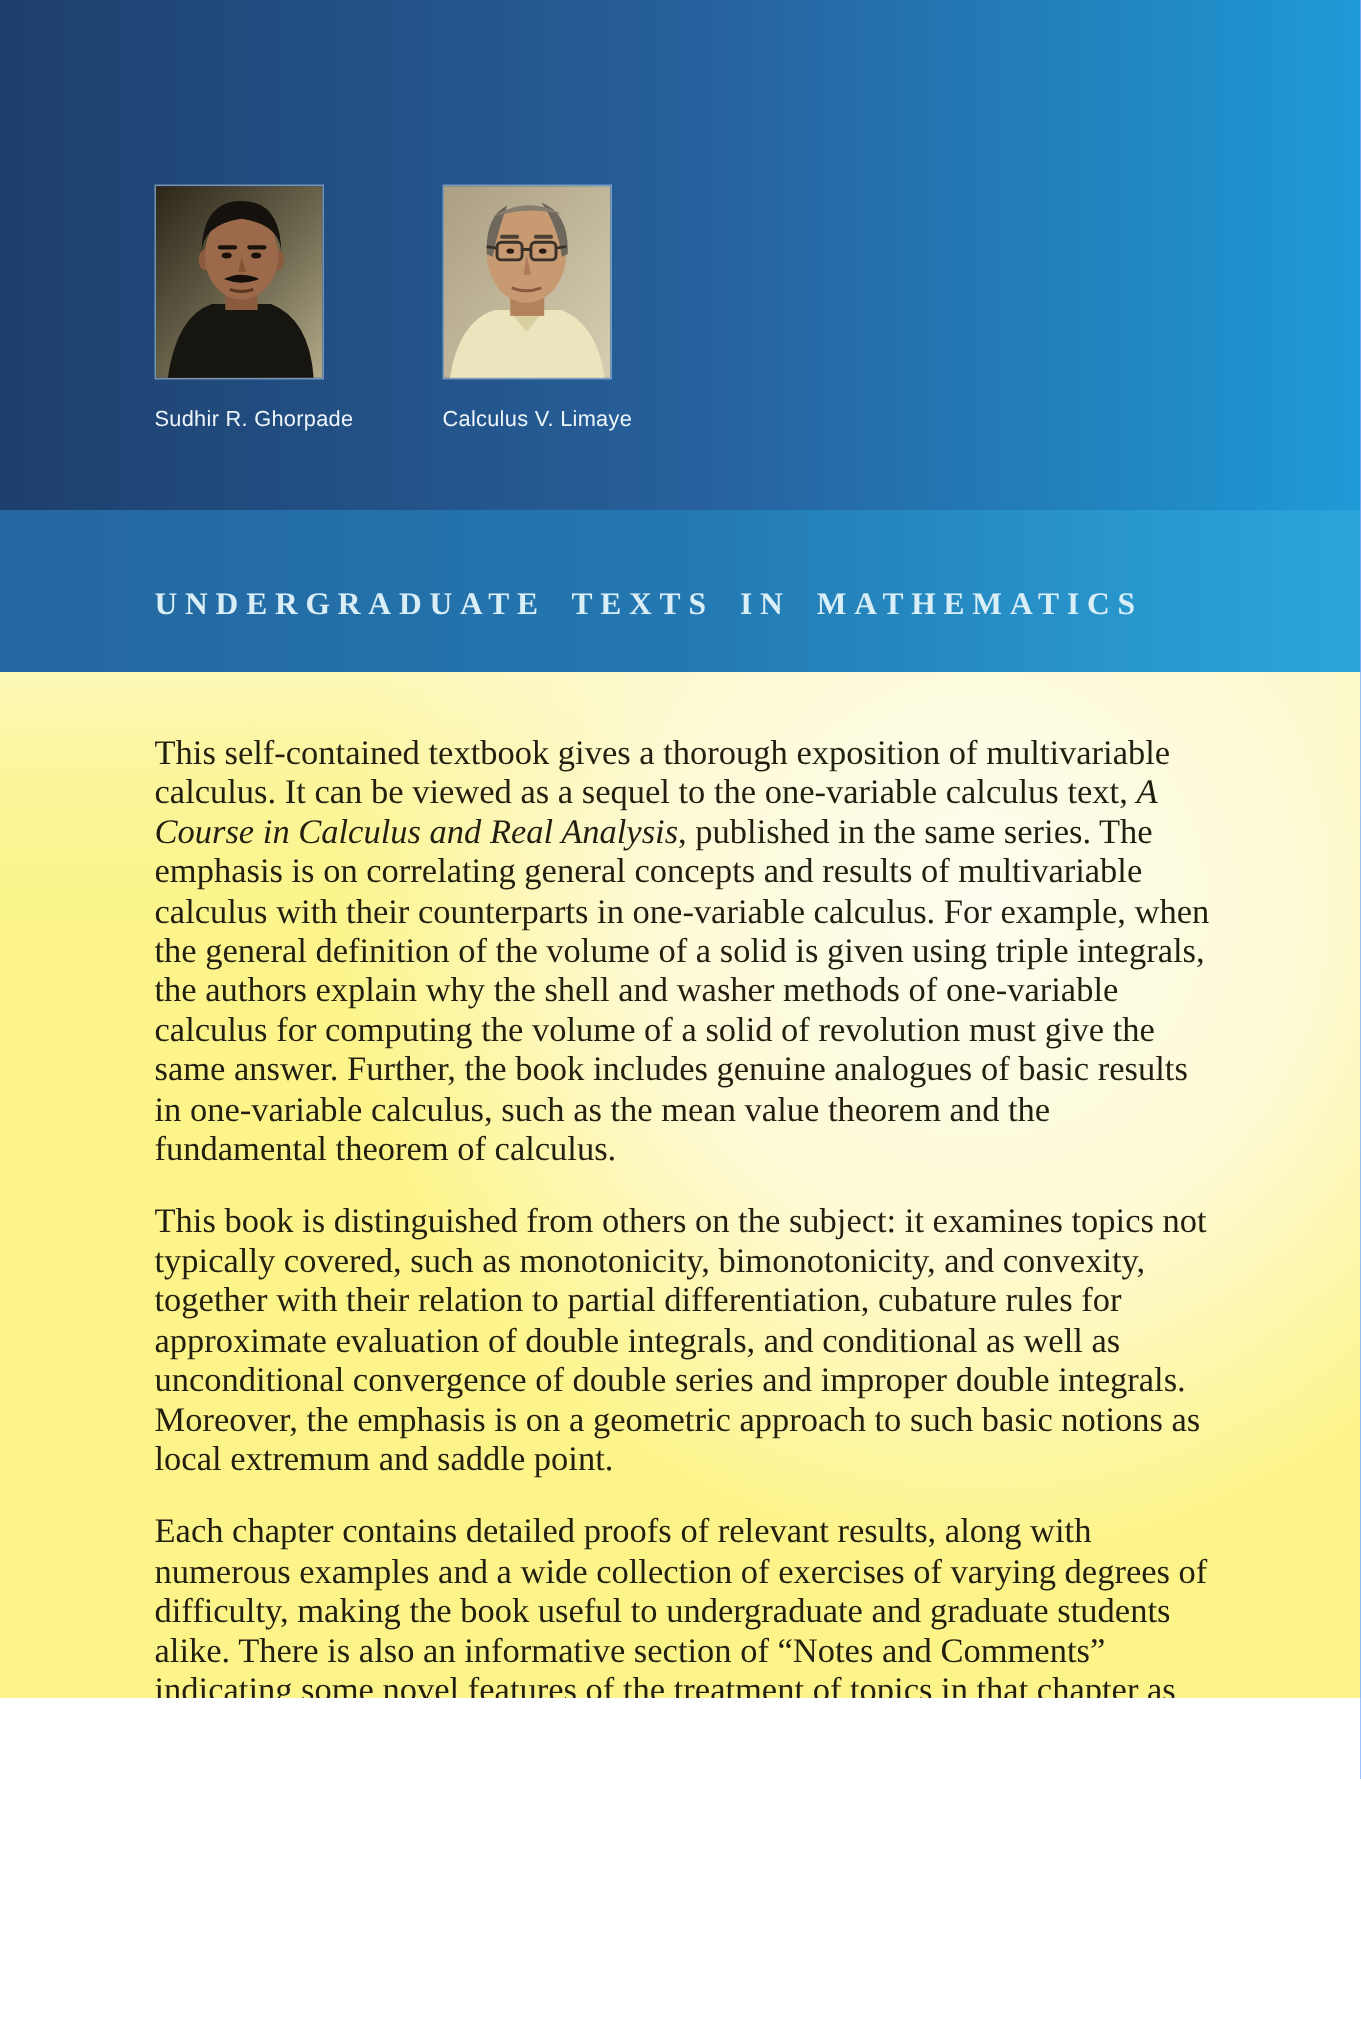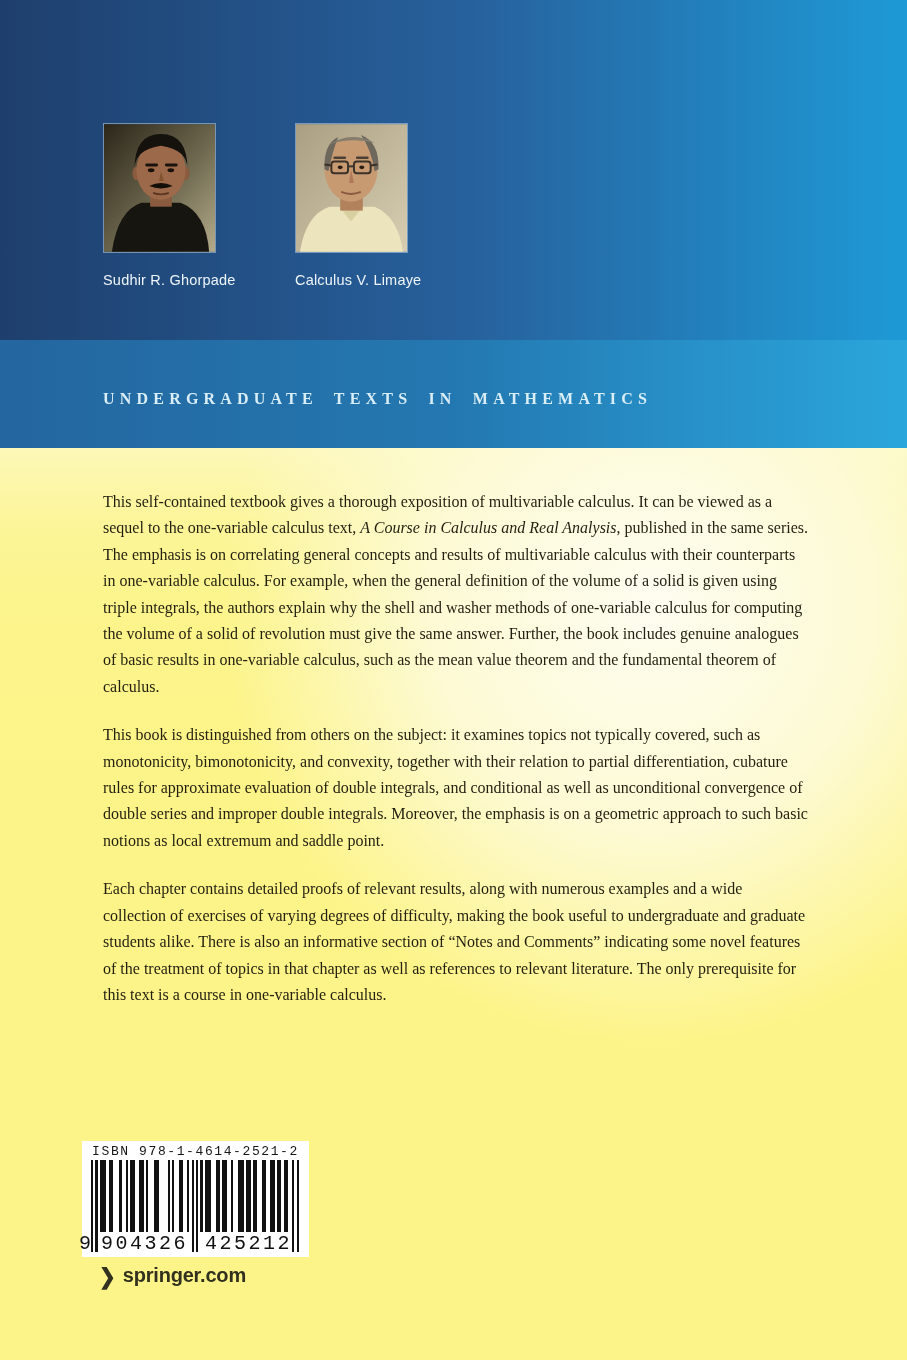--- a/index.html
+++ b/index.html
@@ -1,39 +1,39 @@
 <!DOCTYPE html>
 <html><head>
 <meta charset="utf-8">
 <style>
   html,body{margin:0;padding:0;}
   body{width:907px;height:1360px;font-family:"Liberation Serif",serif;}
-  .cover{position:relative;width:907px;height:1360px;overflow:hidden;background:#3b82f6;}
+  .cover{position:relative;width:907px;height:1132px;overflow:hidden;background:#3b82f6;}
 
   
   .top-blue{position:absolute;left:0;top:0;width:907px;height:340px;
     background:linear-gradient(90deg,#1e3f6d 0%,#27619d 52%,#1e9ad6 100%);}
   .authors{position:absolute;left:103px;top:123px;display:flex;gap:79px;}
   .author{width:113px;}
   .photo{width:113px;height:130px;box-sizing:border-box;border:1px solid rgba(225,238,248,.45);display:block;}
   .author-name{margin-top:19px;font-family:"Liberation Sans",sans-serif;font-size:14.5px;
     color:#eef5fa;white-space:nowrap;letter-spacing:.2px;}
 
   
   .series-band{position:absolute;left:0;top:340px;width:907px;height:108px;
     background:linear-gradient(90deg,#24669f 0%,#2478b1 50%,#2aa6dc 100%);}
   .series-title{position:absolute;left:103px;top:50px;font-family:"Liberation Serif",serif;
-    font-weight:bold;font-size:16px;letter-spacing:5.2px;word-spacing:7px;color:#d9eef6;white-space:nowrap;}
+    font-weight:bold;font-size:21px;letter-spacing:5.2px;word-spacing:7px;color:#d9eef6;white-space:nowrap;}
 
   
   .yellow{position:absolute;left:0;top:448px;width:907px;height:912px;
     background:
       radial-gradient(ellipse 430px 440px at 72% 17%, #fefdf0 0%, #fdfad4 52%, rgba(253,248,170,0) 100%),
       linear-gradient(180deg,#fcf8b8 0px,#fcf59a 72px,#fcf48c 150px,#fdf489 320px,#fdf489 100%);}
-  .desc{position:absolute;left:103px;top:41px;width:706px;font-size:16px;line-height:26.4px;
+  .desc{position:absolute;left:103px;top:41px;width:706px;font-size:23px;line-height:26.4px;
     color:#221f10;text-align:left;}
   .desc p{margin:0 0 22px 0;}
   .desc em{font-style:italic;}
 
   
   .barcode-box{position:absolute;left:82px;top:693px;width:227px;height:116px;background:#ffffff;}
   .isbn-line{font-family:"Liberation Mono","DejaVu Sans Mono",monospace;font-size:13px;
     letter-spacing:1.6px;color:#161616;text-align:center;padding-top:3px;white-space:nowrap;}
   .bars{position:relative;height:95px;margin-top:1px;padding-left:9px;display:flex;align-items:flex-start;}
   .bar{width:2.2px;height:72px;background:transparent;flex:0 0 auto;}

